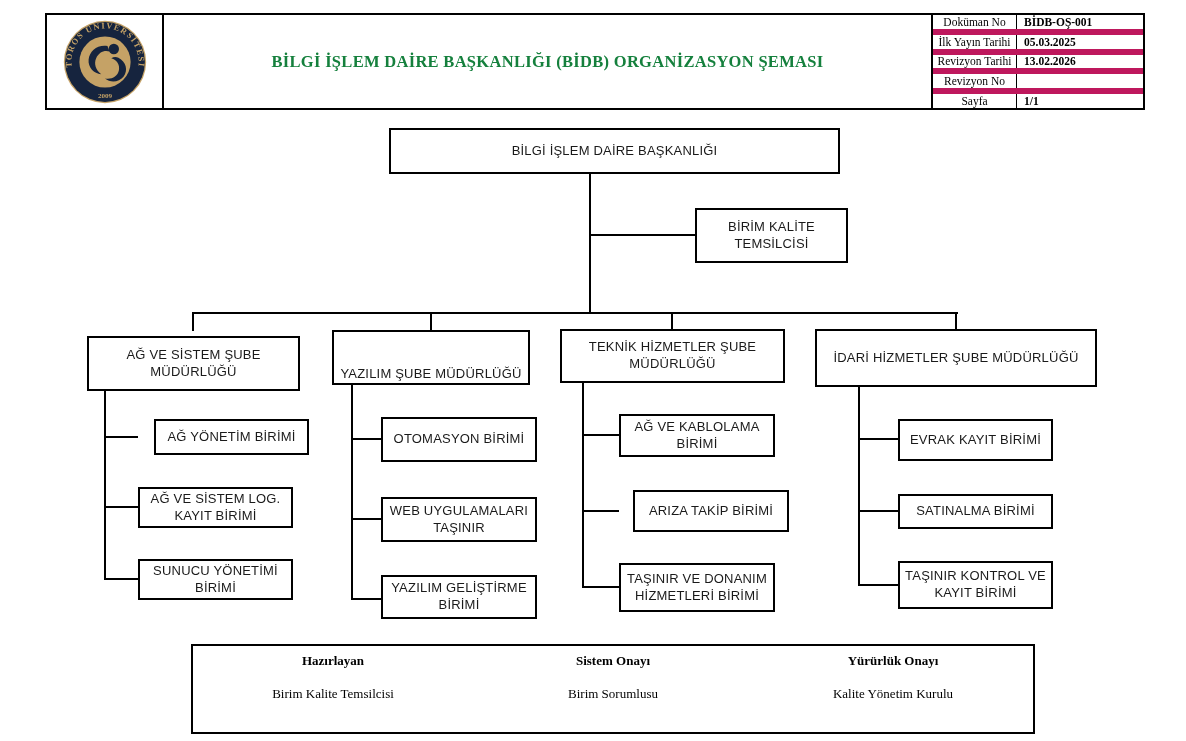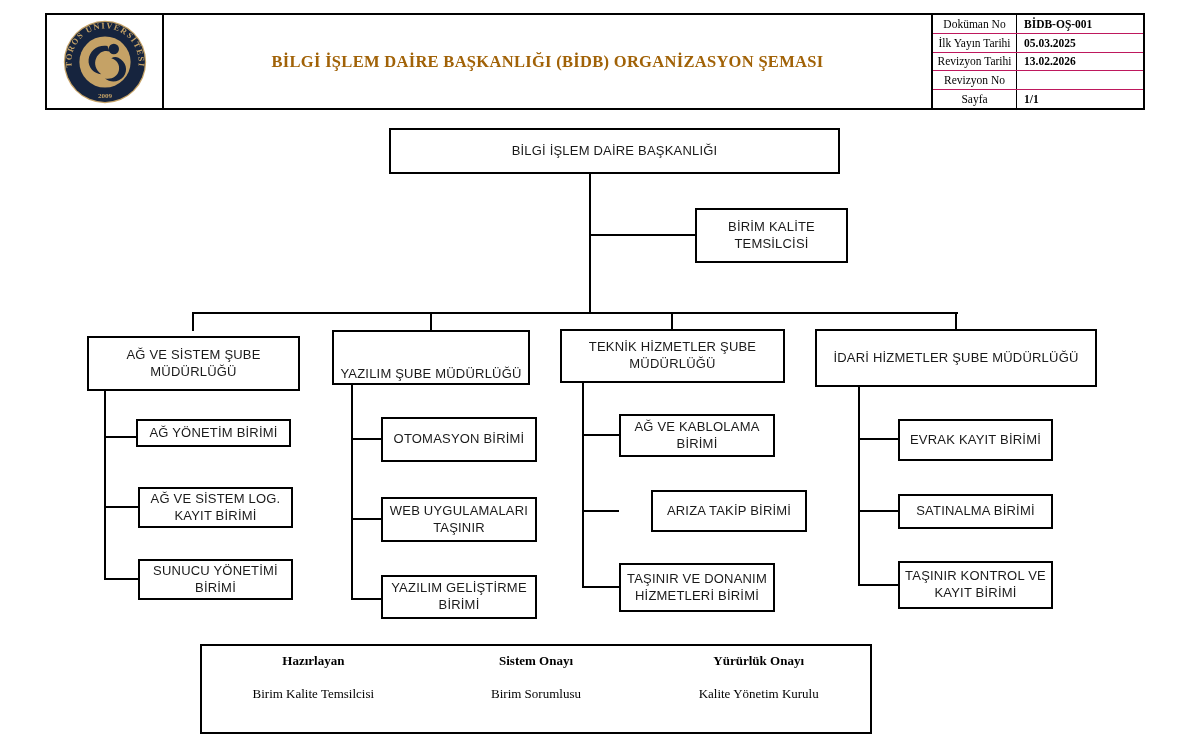--- a/index.html
+++ b/index.html
@@ -7,41 +7,41 @@
   .page { position:relative; width:1186px; height:741px; background:#ffffff; overflow:hidden; }
 
   
   .header { position:absolute; left:45px; top:13px; width:1100px; height:97px;
             border:2px solid #000; display:flex; }
   .logo-cell { width:117px; border-right:2px solid #000; display:flex;
                align-items:center; justify-content:center; }
   .logo-cell svg { width:84px; height:84px; }
   .title-cell { flex:1; display:flex; align-items:center; justify-content:center; }
   .doc-title { font-family:"Liberation Serif", serif; font-weight:bold; font-size:16.5px;
-               letter-spacing:0.3px; color:#a16207; text-align:center; }
+               letter-spacing:0.3px; color:#15803d; text-align:center; }
   .doc-table { width:212px; border-left:2px solid #000; display:flex; flex-direction:column; }
-  .doc-row { flex:1; display:flex; border-bottom:1px solid #be185d;
+  .doc-row { flex:1; display:flex; border-bottom:6px solid #be185d;
              font-family:"Liberation Serif", serif; font-size:11.5px; }
   .doc-row:last-child { border-bottom:none; }
   .doc-label { width:84px; border-right:1px solid #000; display:flex;
                align-items:center; justify-content:center; text-align:center; }
   .doc-value { flex:1; display:flex; align-items:center; padding-left:7px; font-weight:bold; }
 
   
   .chart { position:absolute; left:0; top:0; width:1186px; height:741px; }
   .ln { position:absolute; background:#000; z-index:1; }
   .ln.h { height:2px; }
   .ln.v { width:2px; }
   .obox { position:absolute; z-index:2; background:#fff; border:2px solid #000;
           display:flex; align-items:center; justify-content:center; text-align:center;
           font-size:13px; line-height:1.3; color:#1a1a1a; letter-spacing:0.2px; }
   .obox span { display:block; padding:0 4px; }
 
   
-  .footer { position:absolute; left:200px; top:644px; width:672px; height:90px;
+  .footer { position:absolute; left:191px; top:644px; width:844px; height:90px;
             border:2px solid #000; display:flex; }
   .f-col { flex:1; text-align:center; padding-top:7px;
            font-family:"Liberation Serif", serif; font-size:13px; color:#000; }
   .f-label { font-weight:bold; }
   .f-value { margin-top:17px; }
 </style>
 </head>
 <body>
 
 <div class="page">
@@ -139,21 +139,21 @@
       </div>
 
     <div class="obox" style="left:560px;top:329px;width:225px;height:54px;">
       <span style="max-width:185px;">TEKNİK HİZMETLER ŞUBE MÜDÜRLÜĞÜ</span>
       </div>
 
     <div class="obox" style="left:815px;top:329px;width:282px;height:58px;">
       <span>İDARİ HİZMETLER ŞUBE MÜDÜRLÜĞÜ</span>
       </div>
 
-    <div class="obox" style="left:136px;top:419px;width:155px;height:28px;">
+    <div class="obox" style="left:154px;top:419px;width:155px;height:36px;">
       <span>AĞ YÖNETİM BİRİMİ</span>
       </div>
     <div class="obox" style="left:138px;top:487px;width:155px;height:41px;">
       <span>AĞ VE SİSTEM LOG. KAYIT BİRİMİ</span>
       </div>
     <div class="obox" style="left:138px;top:559px;width:155px;height:41px;">
       <span>SUNUCU YÖNETİMİ BİRİMİ</span>
       </div>
 
     <div class="obox" style="left:381px;top:417px;width:156px;height:45px;">
@@ -162,21 +162,21 @@
     <div class="obox" style="left:381px;top:497px;width:156px;height:45px;">
       <span>WEB UYGULAMALARI TAŞINIR</span>
       </div>
     <div class="obox" style="left:381px;top:575px;width:156px;height:44px;">
       <span>YAZILIM GELİŞTİRME BİRİMİ</span>
       </div>
 
     <div class="obox" style="left:619px;top:414px;width:156px;height:43px;">
       <span>AĞ VE KABLOLAMA BİRİMİ</span>
       </div>
-    <div class="obox" style="left:651px;top:490px;width:156px;height:42px;">
+    <div class="obox" style="left:633px;top:490px;width:156px;height:42px;">
       <span>ARIZA TAKİP BİRİMİ</span>
       </div>
     <div class="obox" style="left:619px;top:563px;width:156px;height:49px;">
       <span>TAŞINIR VE DONANIM HİZMETLERİ BİRİMİ</span>
       </div>
 
     <div class="obox" style="left:898px;top:419px;width:155px;height:42px;">
       <span>EVRAK KAYIT BİRİMİ</span>
       </div>
     <div class="obox" style="left:898px;top:494px;width:155px;height:35px;">

